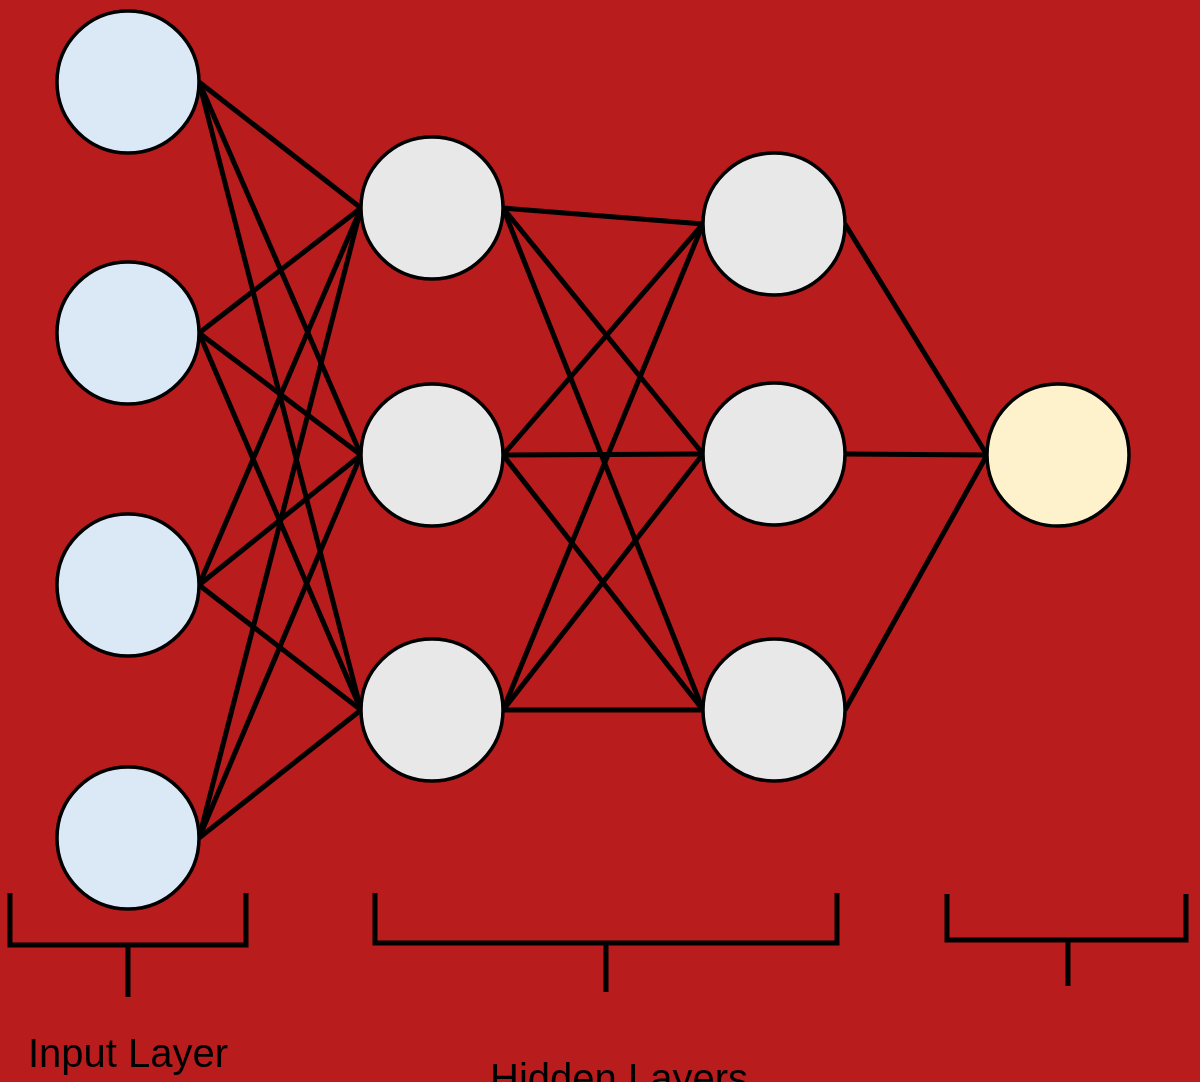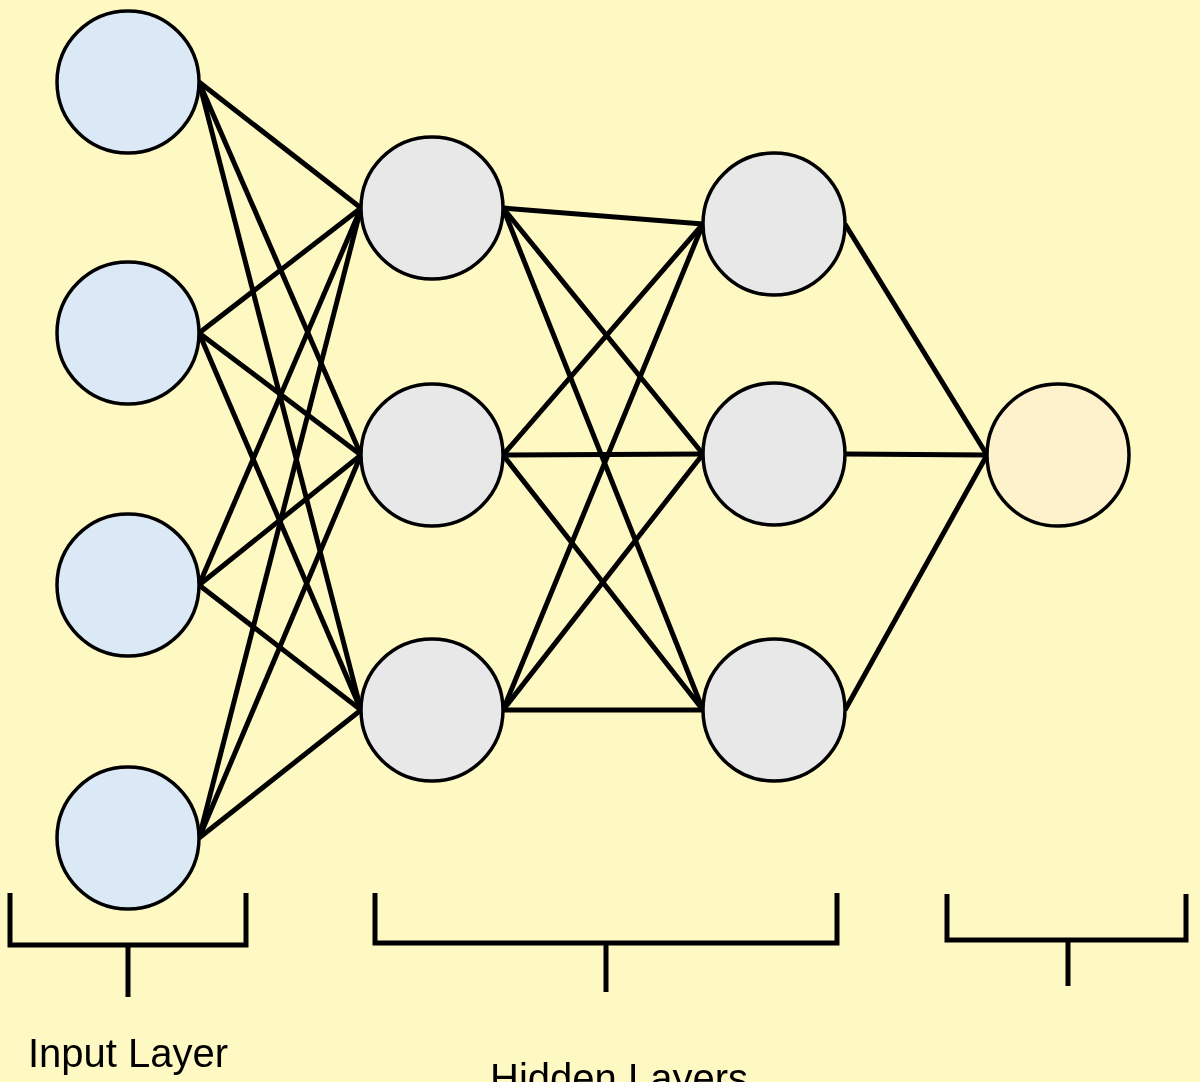--- a/index.html
+++ b/index.html
@@ -4,21 +4,21 @@
 <style>
   html, body {
     margin: 0;
     padding: 0;
     background: #ffffff;
   }
   .canvas {
     position: relative;
     width: 1200px;
     height: 1082px;
-    background: #fef9c3;
+    background: #b91c1c;
     overflow: hidden;
     font-family: "Liberation Sans", sans-serif;
   }
   .canvas svg {
     position: absolute;
     top: 0;
     left: 0;
     display: block;
   }
   .layer-label {

